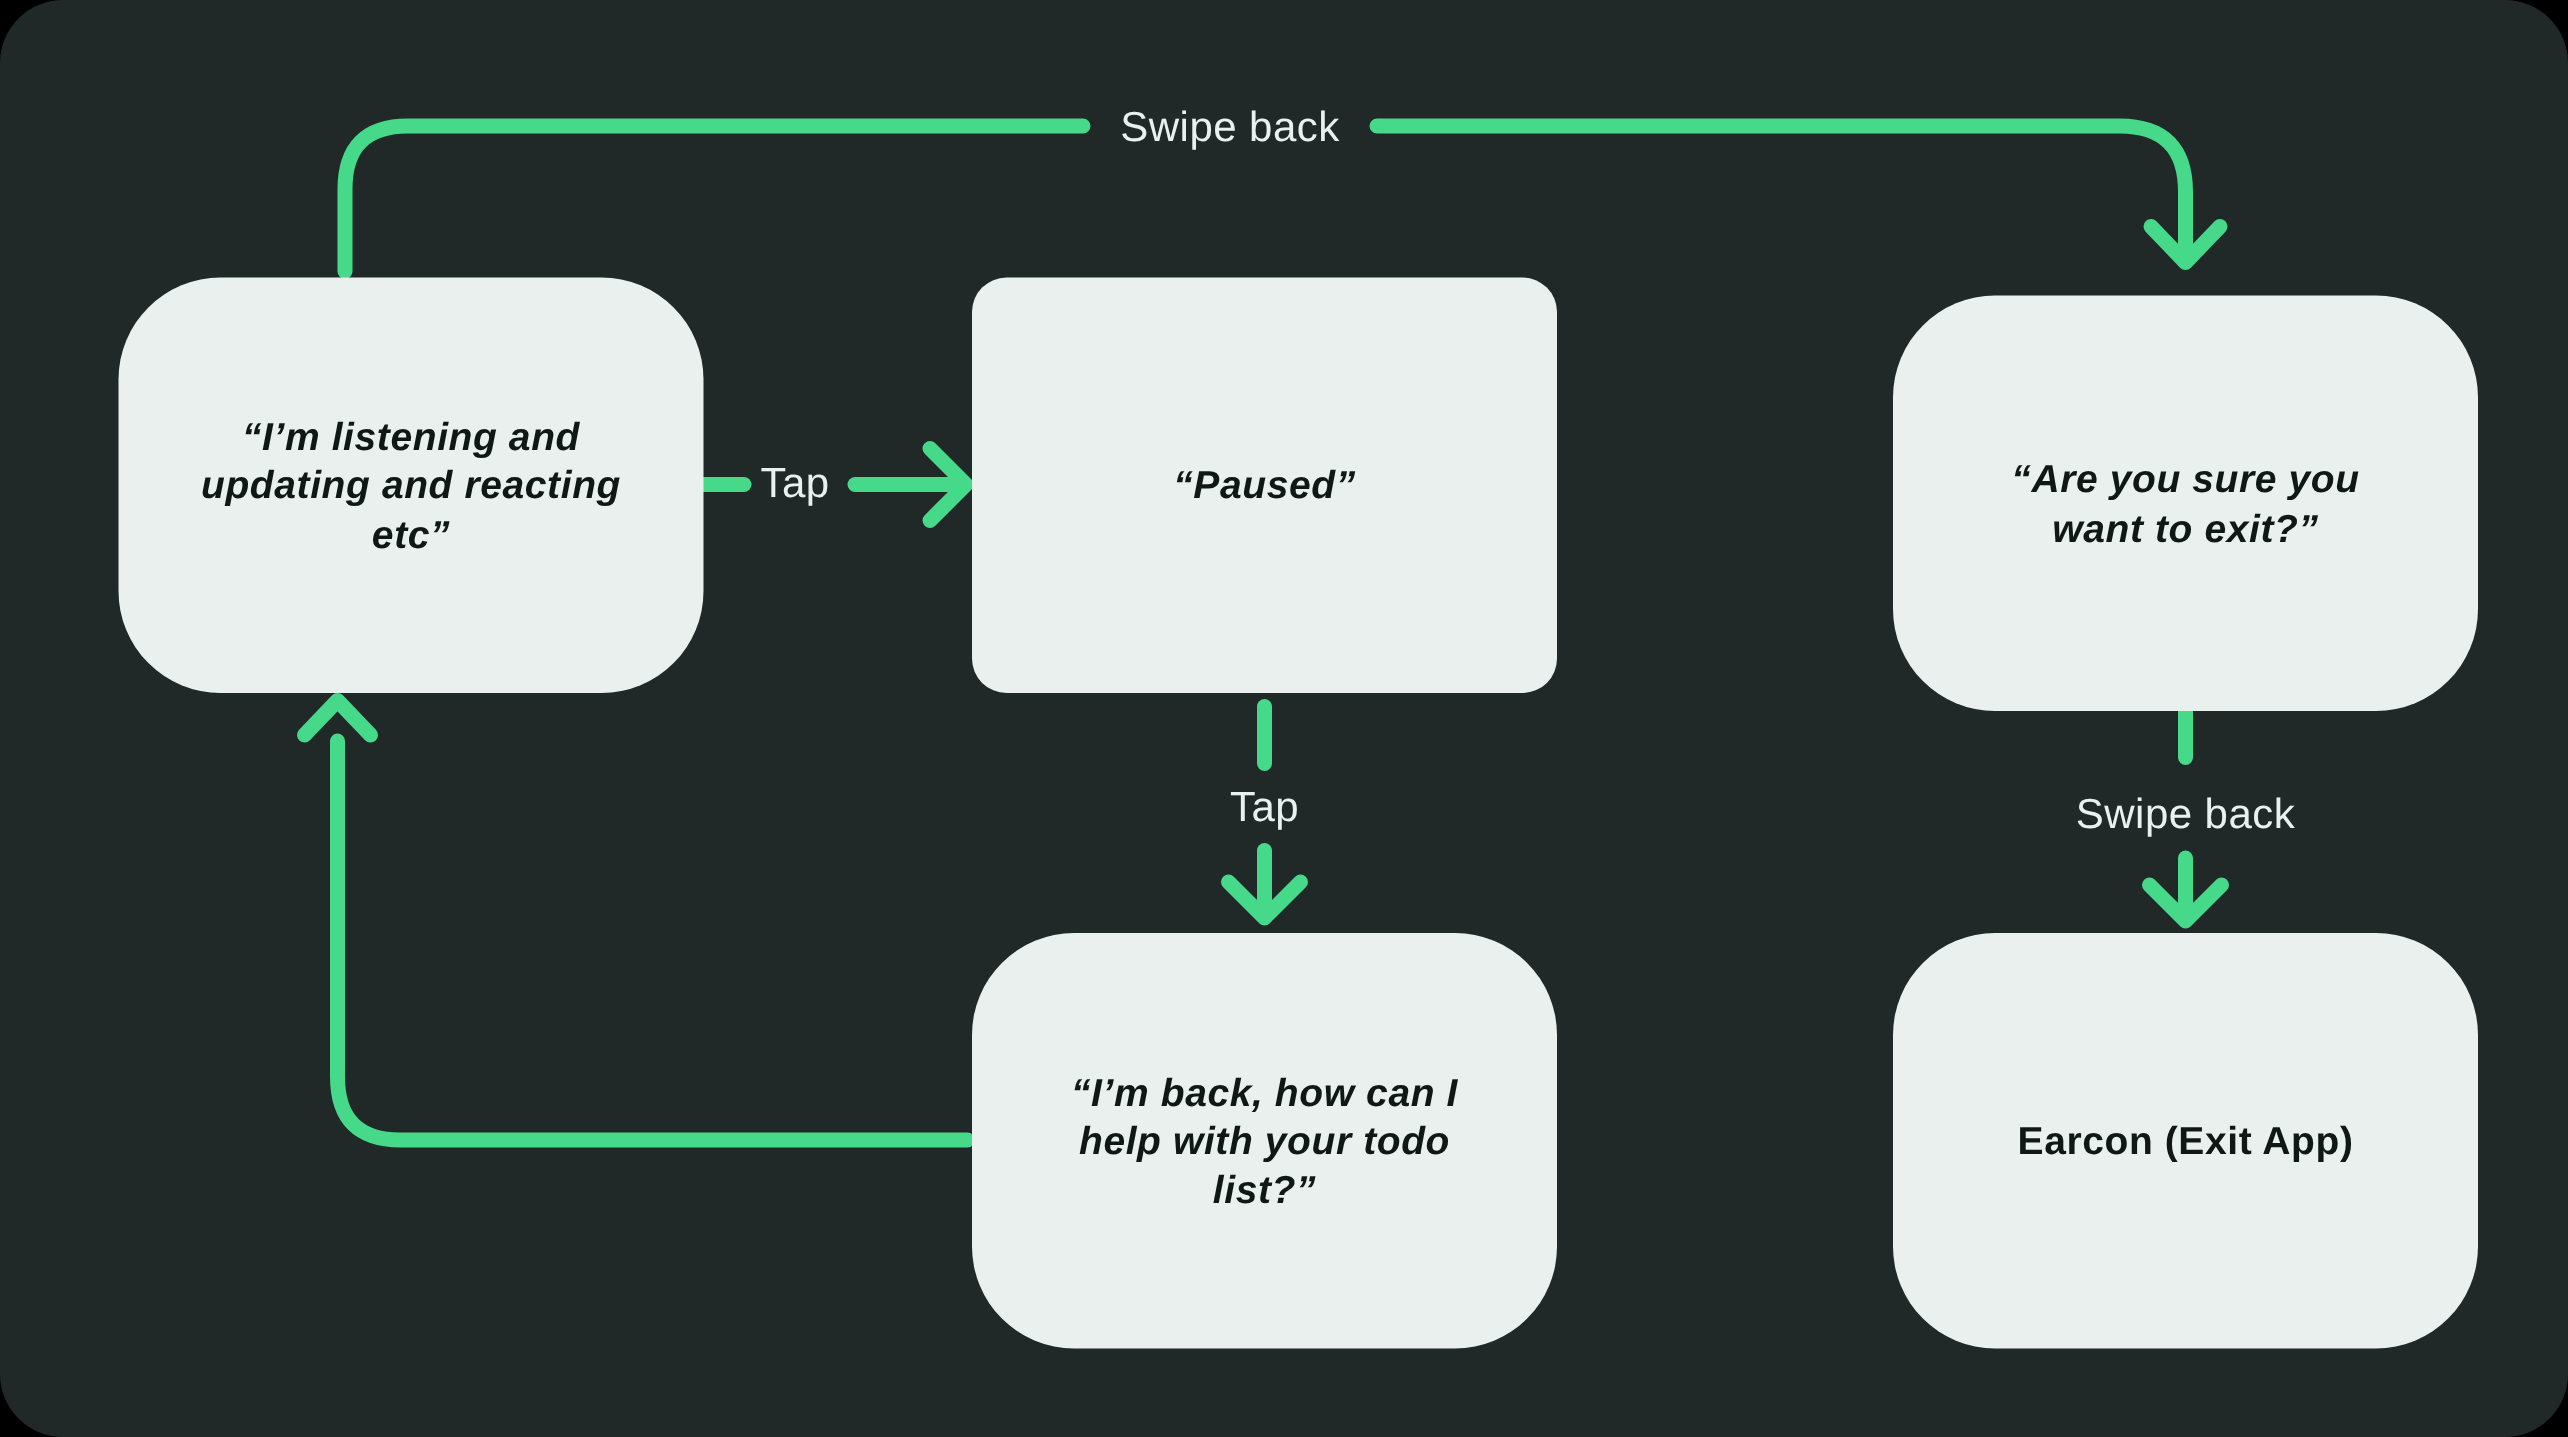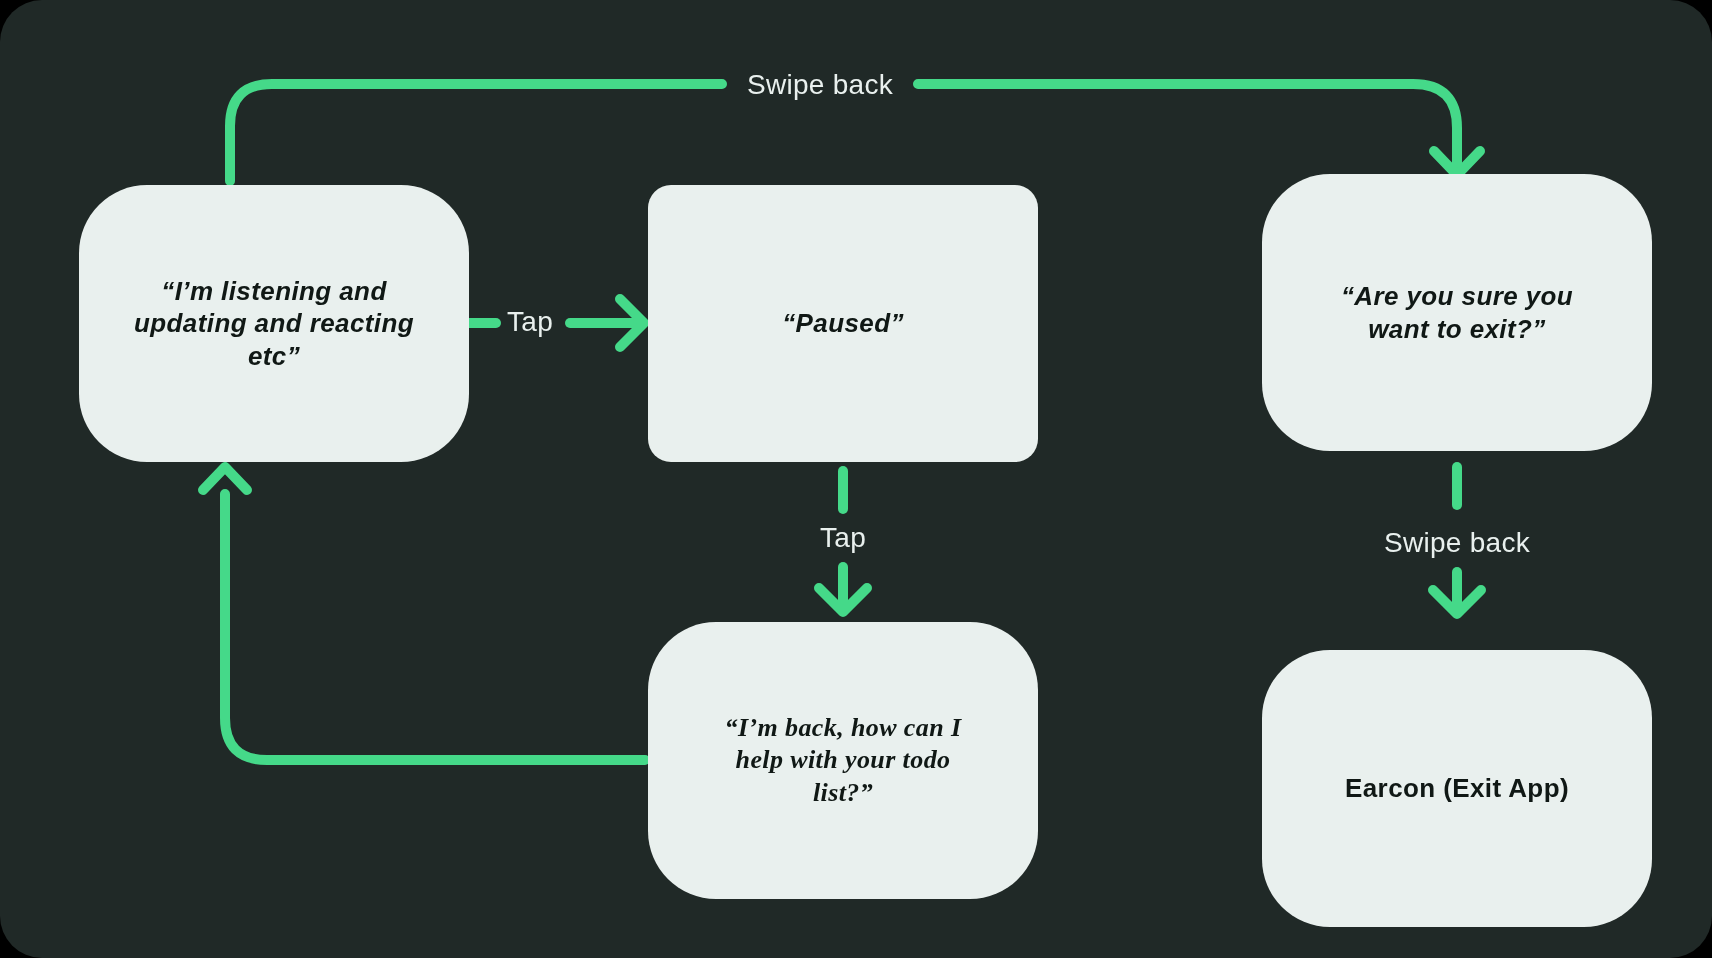--- a/index.html
+++ b/index.html
@@ -30,26 +30,26 @@
     border-radius:68px;
     display:flex;align-items:center;justify-content:center;
     text-align:center;
     color:var(--node-text,#121a17);
     font-size:26px;font-weight:bold;line-height:1.24;
     letter-spacing:0.4px;
     padding:0 18px;
   }
   .node .node-label{white-space:pre-line;}
   .node.quote{font-style:italic;}
-  .node.plain{font-style:normal;margin-top:28px;}
+  .node.plain{font-style:normal;}
 
   .n1{left:35px;top:185px;margin-left:44px;}
   .n2{left:648px;top:185px;border-radius:23px;}
-  .n3{left:1262px;top:174px;}
-  .n4{left:648px;top:622px;font-family:Liberation Serif, serif;}
+  .n3{left:1262px;top:197px;}
+  .n4{left:648px;top:622px;}
   .n5{left:1262px;top:622px;}
 
   .edge-label{
     position:absolute;
     transform:translate(-50%,-50%);
     color:var(--label-text,#e9f0ee);
     font-size:28px;font-weight:normal;
     letter-spacing:0.3px;
     white-space:nowrap;
   }

